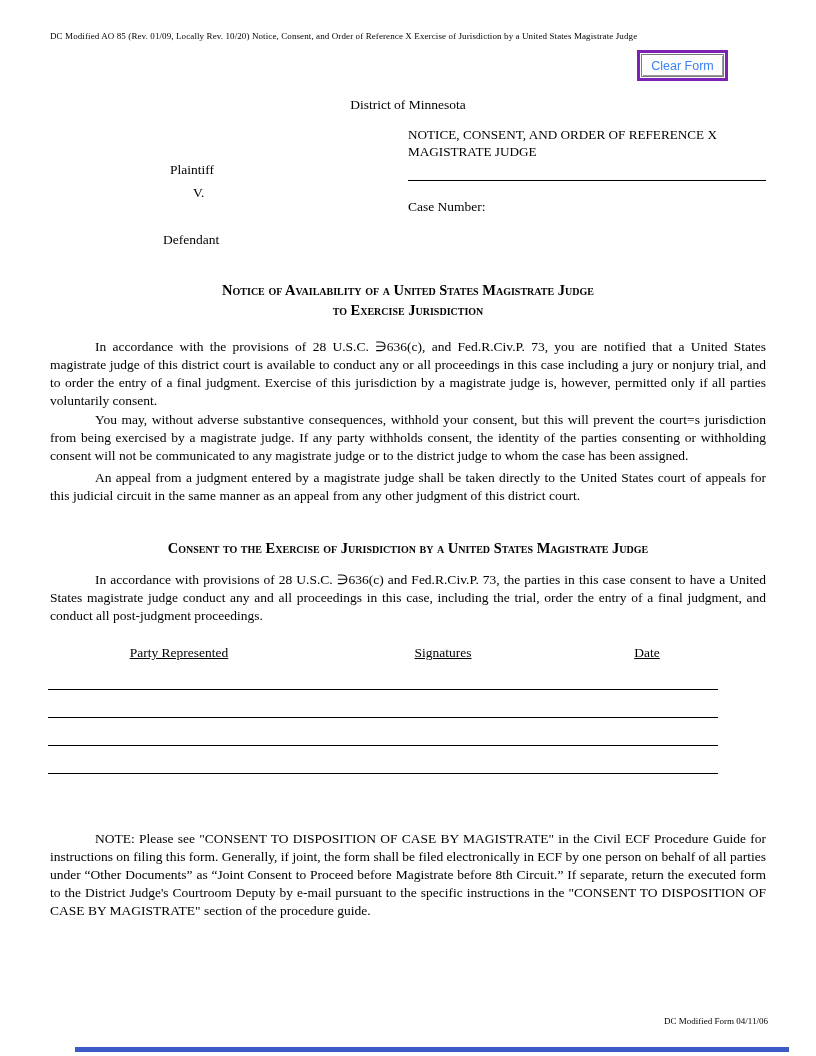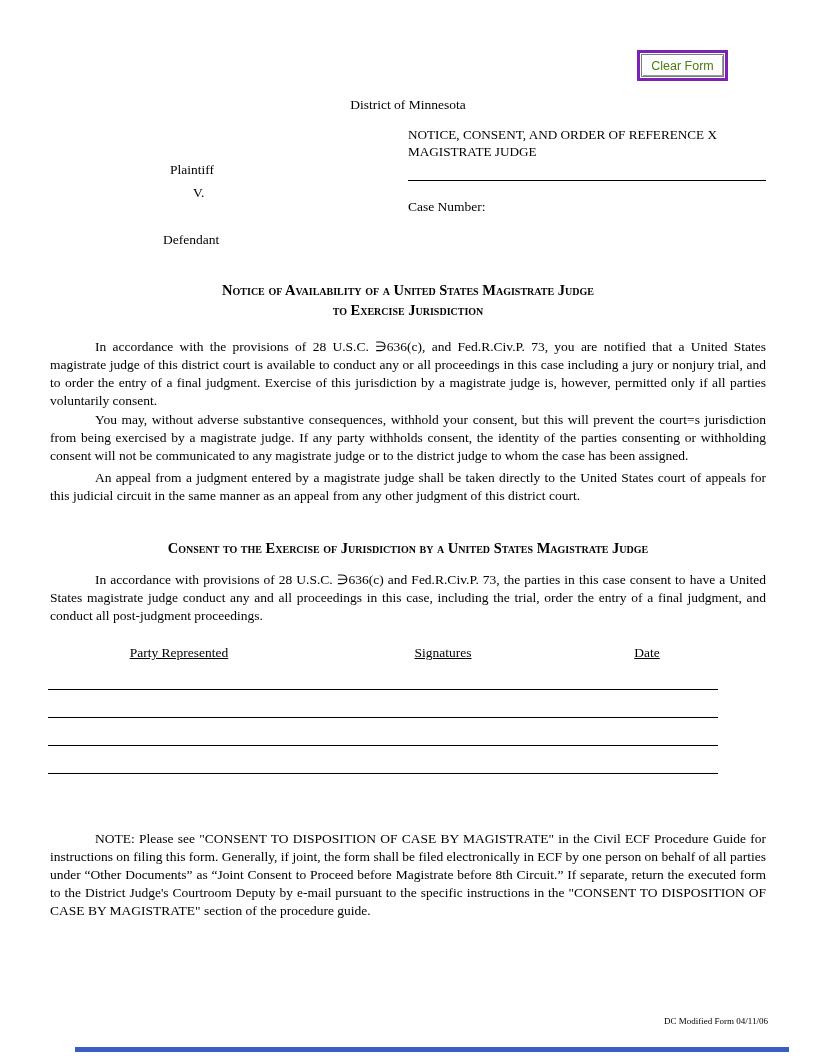--- a/index.html
+++ b/index.html
@@ -27,21 +27,21 @@
     background:#fff;
     padding:1px;
   }
   .clear-form-btn {
     width:100%; height:100%;
     background:#fdfdfd;
     border:1px solid #7a7a7a;
     box-shadow: inset 1px 1px 0 #ffffff, inset -1px -1px 0 #9a9a9a;
     font-family:"Liberation Sans", sans-serif;
     font-size:12.5px;
-    color:#4d7c0f;
+    color:#3b82f6;
     cursor:pointer;
   }
 
   .court-title {
     top:57px; left:0; width:100%;
     text-align:center;
     font-size:19px; font-weight:bold;
     font-variant:small-caps;
     letter-spacing:0.6px;
   }
@@ -116,20 +116,21 @@
   .bottom-bar {
     top:1047px; left:75px; width:714px; height:5px;
     background:var(--bar-blue, #3B5BC7);
   }
 </style>
 </head>
 <body>
 
 <div class="page">
 
+  <div class="abs form-id-line">DC Modified AO 85 (Rev. 01/09, Locally Rev. 10/20) Notice, Consent, and Order of Reference X Exercise of Jurisdiction by a United States Magistrate Judge</div>
 
   <div class="abs clear-form-wrap">
     <button class="clear-form-btn">Clear Form</button>
   </div>
 
 
   <div class="abs district-line">District of Minnesota</div>
 
   <div class="abs caption-label plaintiff-label">Plaintiff</div>
 

